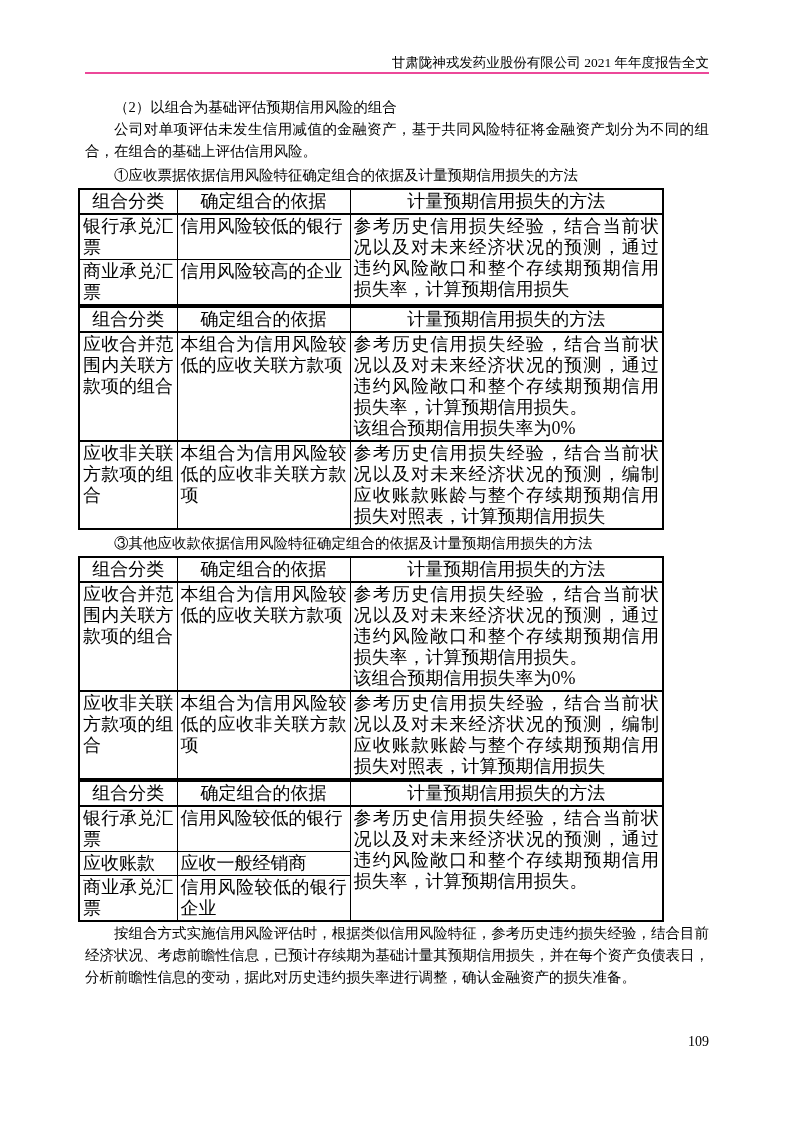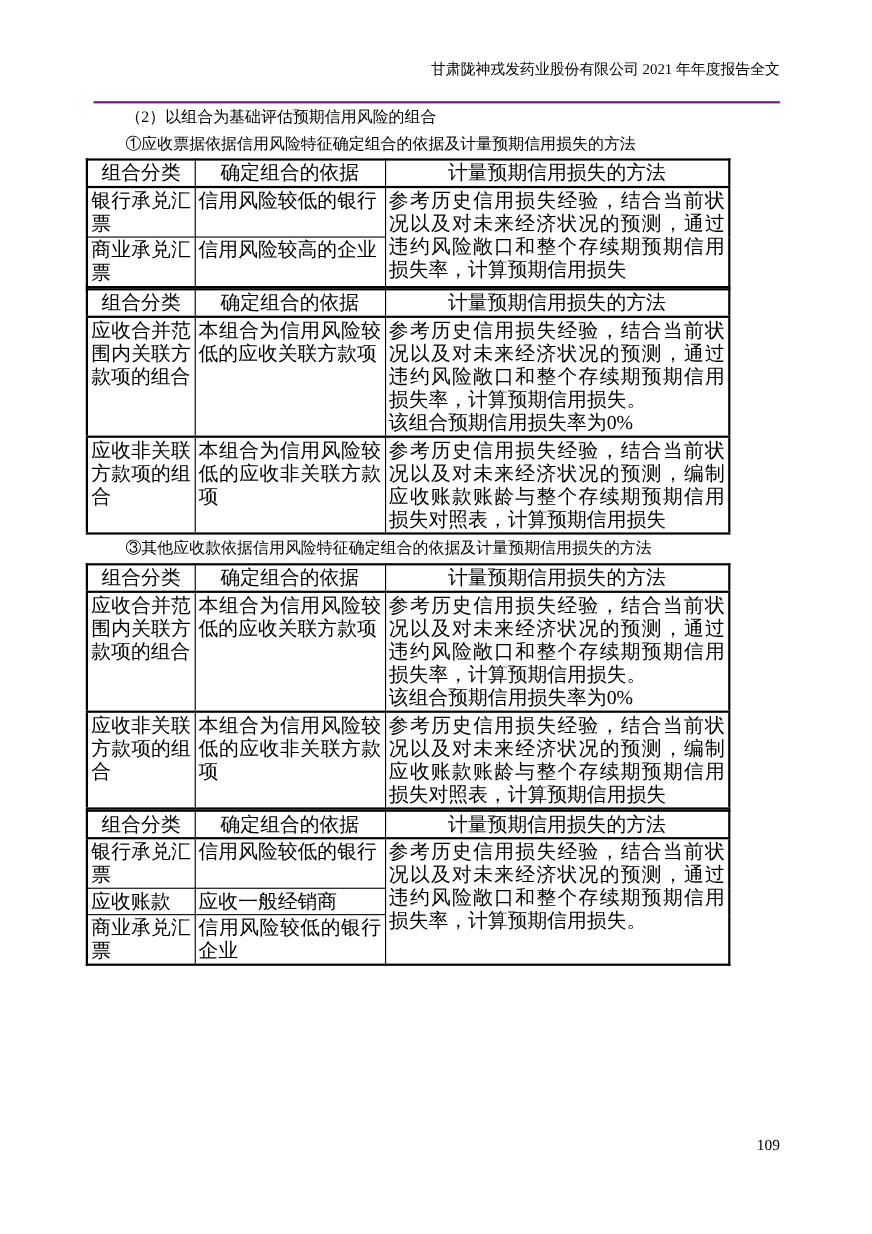--- a/index.html
+++ b/index.html
@@ -13,22 +13,22 @@
     overflow: hidden;
   }
   .page-header {
     position: absolute;
     top: 54px;
     left: 85px;
     width: 624px;
     text-align: right;
     font-size: 13.5px;
     line-height: 18px;
-    padding-bottom: 20px;
-    border-bottom: 2px solid #701a75;
+    padding-bottom: 0;
+    border-bottom: 2px solid #ec4899;
   }
   .body-block {
     position: absolute;
     top: 96px;
     left: 85px;
     width: 624px;
     font-size: 14.5px;
     line-height: 22px;
     text-align: justify;
   }
@@ -73,20 +73,21 @@
 
 <div class="page">
 
   <div class="page-header">
     <span>甘肃陇神戎发药业股份有限公司 2021 年年度报告全文</span>
   </div>
 
   <div class="body-block">
 
     <p>（2）以组合为基础评估预期信用风险的组合</p>
+    <p>公司对单项评估未发生信用减值的金融资产，基于共同风险特征将金融资产划分为不同的组合，在组合的基础上评估信用风险。</p>
 
     <div class="table-caption">①应收票据依据信用风险特征确定组合的依据及计量预期信用损失的方法</div>
     <table class="ecl">
       <colgroup>
           <col style="width:98px">
           <col style="width:173px">
           <col style="width:313px">
         </colgroup>
       <thead>
         <tr>
@@ -188,18 +189,19 @@
           <td class="t-cat">应收账款</td>
           <td class="t-basis">应收一般经销商</td>
         </tr>
         <tr>
           <td class="t-cat">商业承兑汇票</td>
           <td class="t-basis">信用风险较低的银行企业</td>
         </tr>
       </tbody>
     </table>
 
+    <p>按组合方式实施信用风险评估时，根据类似信用风险特征，参考历史违约损失经验，结合目前经济状况、考虑前瞻性信息，已预计存续期为基础计量其预期信用损失，并在每个资产负债表日，分析前瞻性信息的变动，据此对历史违约损失率进行调整，确认金融资产的损失准备。</p>
 
   </div>
 
   <div class="page-number">109</div>
 
 </div>
 
 </body></html>

